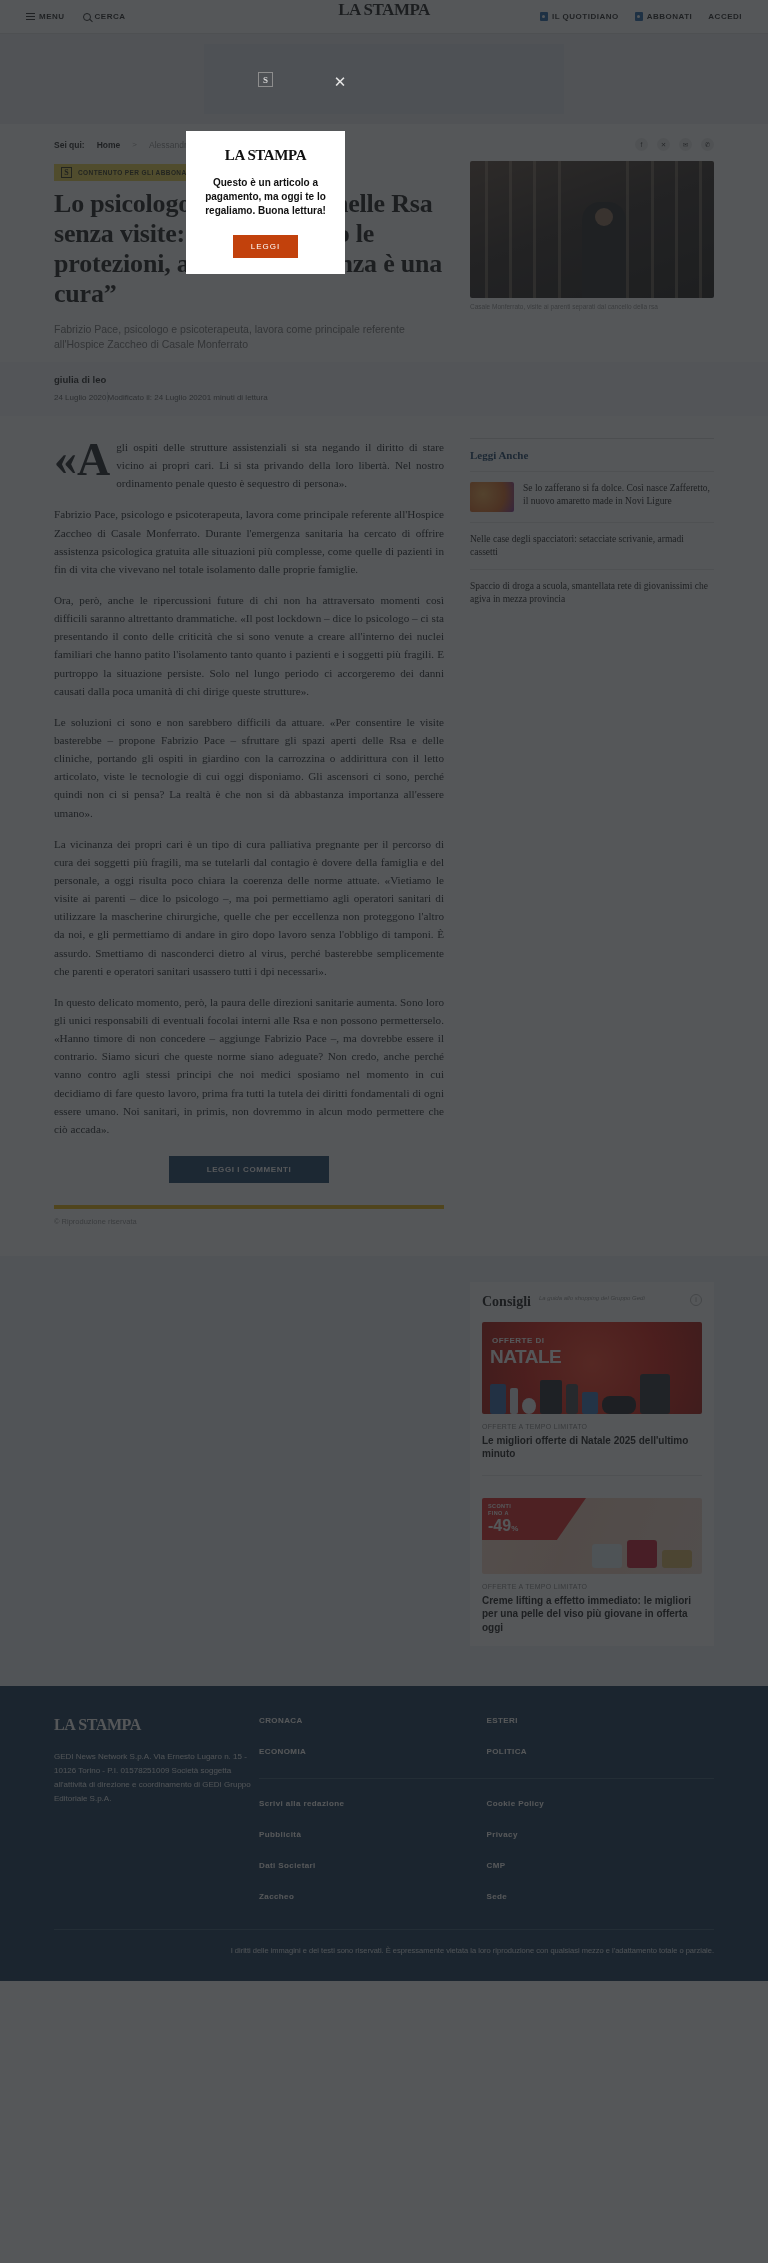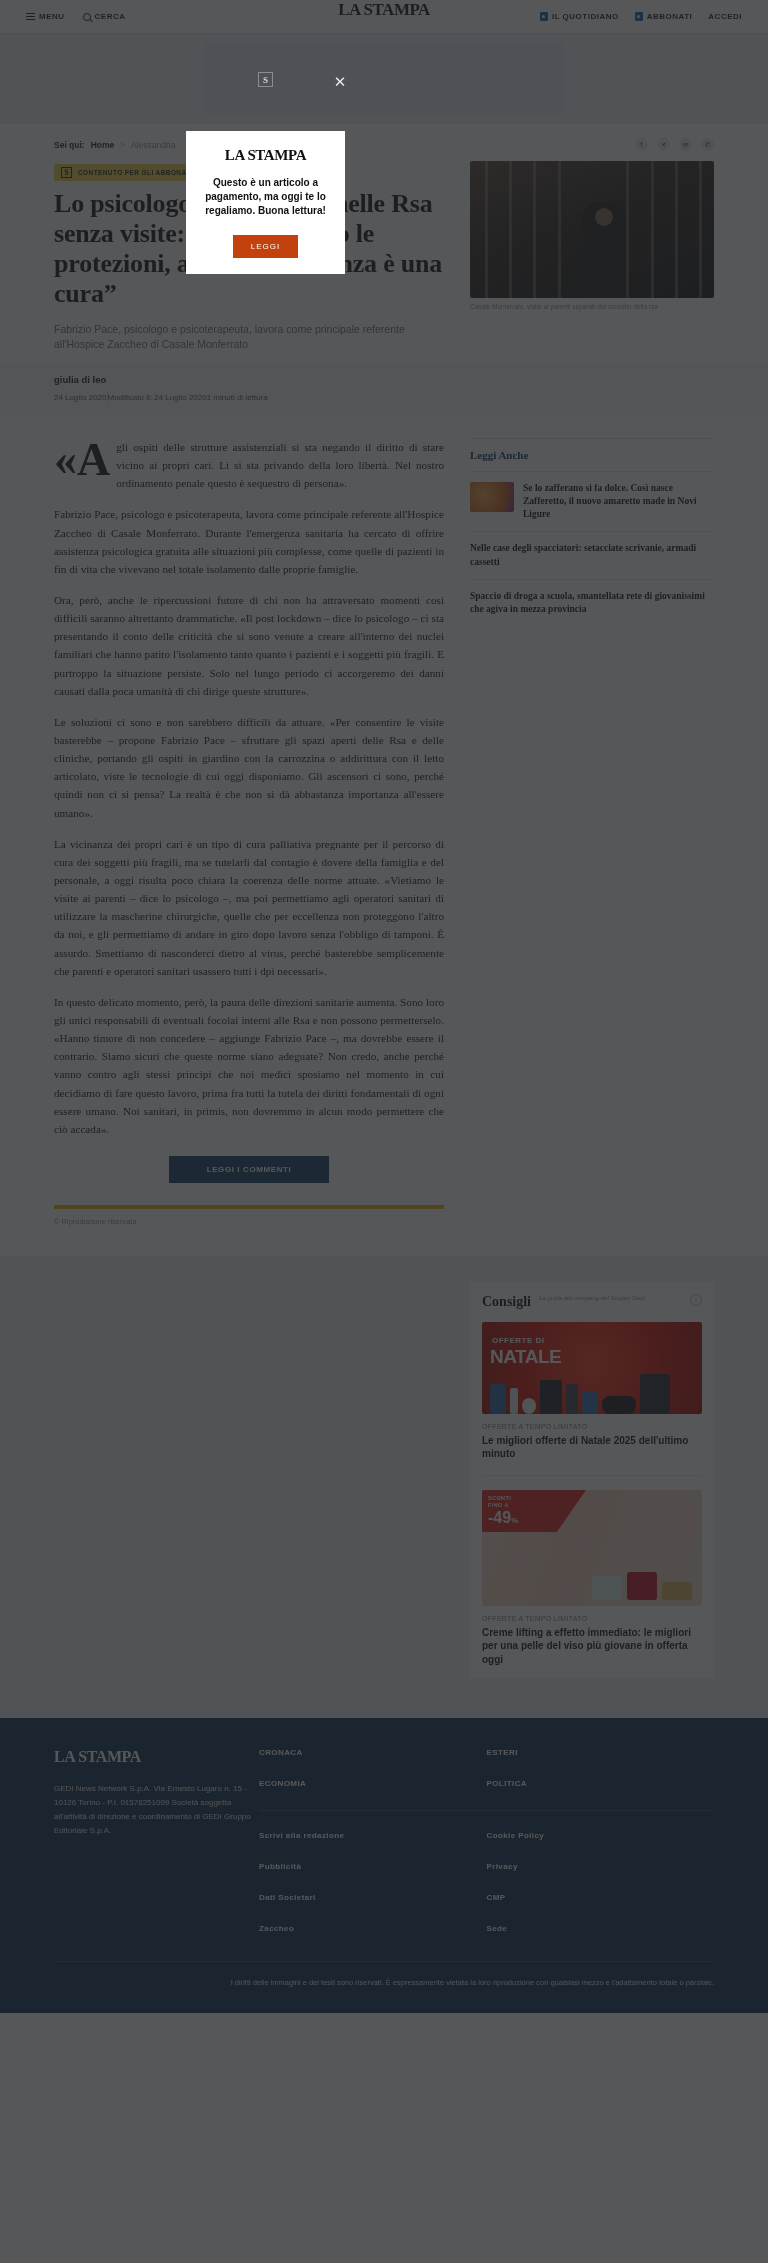--- a/index.html
+++ b/index.html
@@ -61,21 +61,21 @@
     width: 360px; height: 70px; background: #e3e7ec;
     display: flex; align-items: center; justify-content: center;
     font-size: 9px; color: #9aa2ab; letter-spacing: 1px;
   }
 
   
   .wrap { width: 660px; margin: 0 auto; position: relative; }
   .crumbrow {
     display: flex; align-items: center; padding: 14px 0 10px;
   }
-  .crumbs { display: flex; align-items: center; gap: 6px; font-size: 8.5px; }
+  .crumbs { display: flex; align-items: center; gap: 12px; font-size: 8.5px; }
   .crumbs .lbl { font-weight: 700; color: #1b1b1b; }
   .crumbs a { color: #1b1b1b; font-weight: 700; text-decoration: none; }
   .crumbs .sep { color: #9b9b9b; font-size: 8px; }
   .crumbs .cur { color: #8a8a8a; font-weight: 400; }
   .share { margin-left: auto; display: flex; align-items: center; gap: 9px; }
   .share span {
     width: 13px; height: 13px; border-radius: 50%; background: #e9e9e9;
     display: inline-flex; align-items: center; justify-content: center;
     font-size: 6.5px; color: #3a3a3a; cursor: pointer;
   }
@@ -165,21 +165,21 @@
     display: flex; gap: 9px; padding: 10px 0; border-top: 1px solid #e4e4e4;
     cursor: pointer;
   }
   .side-item:first-of-type { border-top: none; padding-top: 0; }
   .side-thumb {
     width: 44px; height: 30px; flex: 0 0 44px; border-radius: 2px;
     background: radial-gradient(circle at 30% 40%, #f6a94a, #d8641f 60%, #7a2d90 100%);
   }
   .side-title {
     font-family: "Liberation Serif", serif; font-size: 9.5px;
-    line-height: 1.38; color: #111; font-weight: 700;
+    line-height: 1.38; color: #111; font-weight: 400;
   }
 
   
   .lower { background: #eef1f6; padding: 26px 0 40px; margin-top: 30px; }
   .lower .wrap { display: flex; gap: 26px; }
   .lower-left { width: 390px; }
   .consigli { width: 244px; background: #fff; padding: 12px; }
   .consigli-head { display: flex; align-items: flex-start; gap: 8px; }
   .consigli-logo {
     font-family: "Liberation Serif", serif; font-weight: 700; font-size: 14px; color: #111;
@@ -205,22 +205,23 @@
     color: #fff; font-size: 19px; font-weight: 700; letter-spacing: -.5px;
   }
   .promo-img .prods {
     position: absolute; bottom: 0; left: 0; right: 0; height: 48px;
     display: flex; align-items: flex-end; gap: 4px; padding: 0 8px;
   }
   .promo-img .prods i {
     display: block; background: #1d2430; border-radius: 2px;
   }
   .promo2 {
-    width: 100%; height: 116px; border-radius: 2px; position: relative; overflow: hidden;
+    width: 100%; height: 76px; border-radius: 2px; position: relative; overflow: hidden;
     background: linear-gradient(110deg,#f6d9c9 0%,#f3cdb9 40%,#efd8cc 100%);
+    margin-top: 8px;
   }
   .promo2 .ribbon {
     position: absolute; left: 0; top: 0; width: 104px; height: 42px;
     background: #e02020; clip-path: polygon(0 0, 100% 0, 72% 100%, 0 100%);
     color: #fff; padding: 5px 6px;
   }
   .promo2 .ribbon .sc { font-size: 5.5px; font-weight: 700; letter-spacing: .4px; line-height: 1.2; }
   .promo2 .ribbon .pct { font-size: 16px; font-weight: 700; margin-top: 1px; }
   .promo2 .jars { position: absolute; right: 10px; bottom: 6px; display: flex; align-items: flex-end; gap: 5px; }
   .promo2 .jar { width: 30px; height: 24px; border-radius: 3px; }

